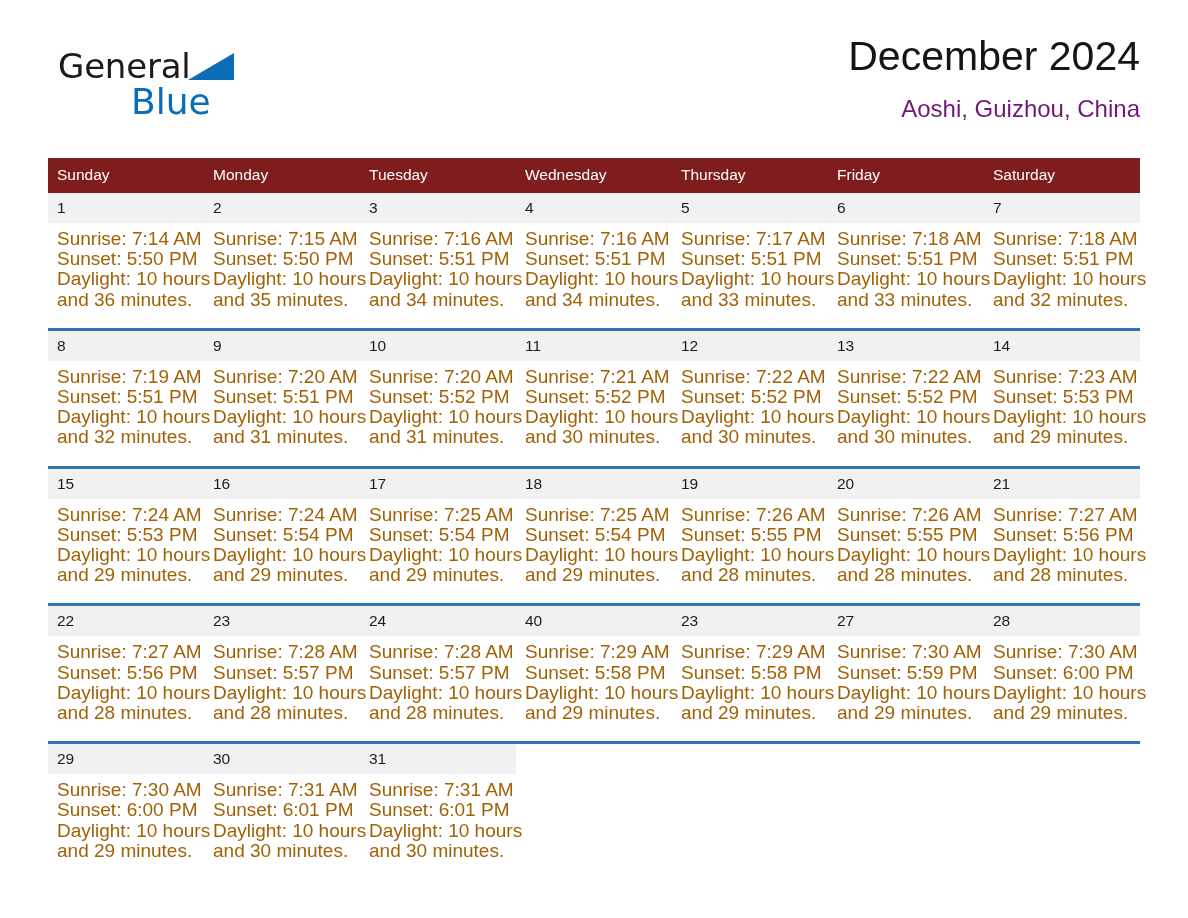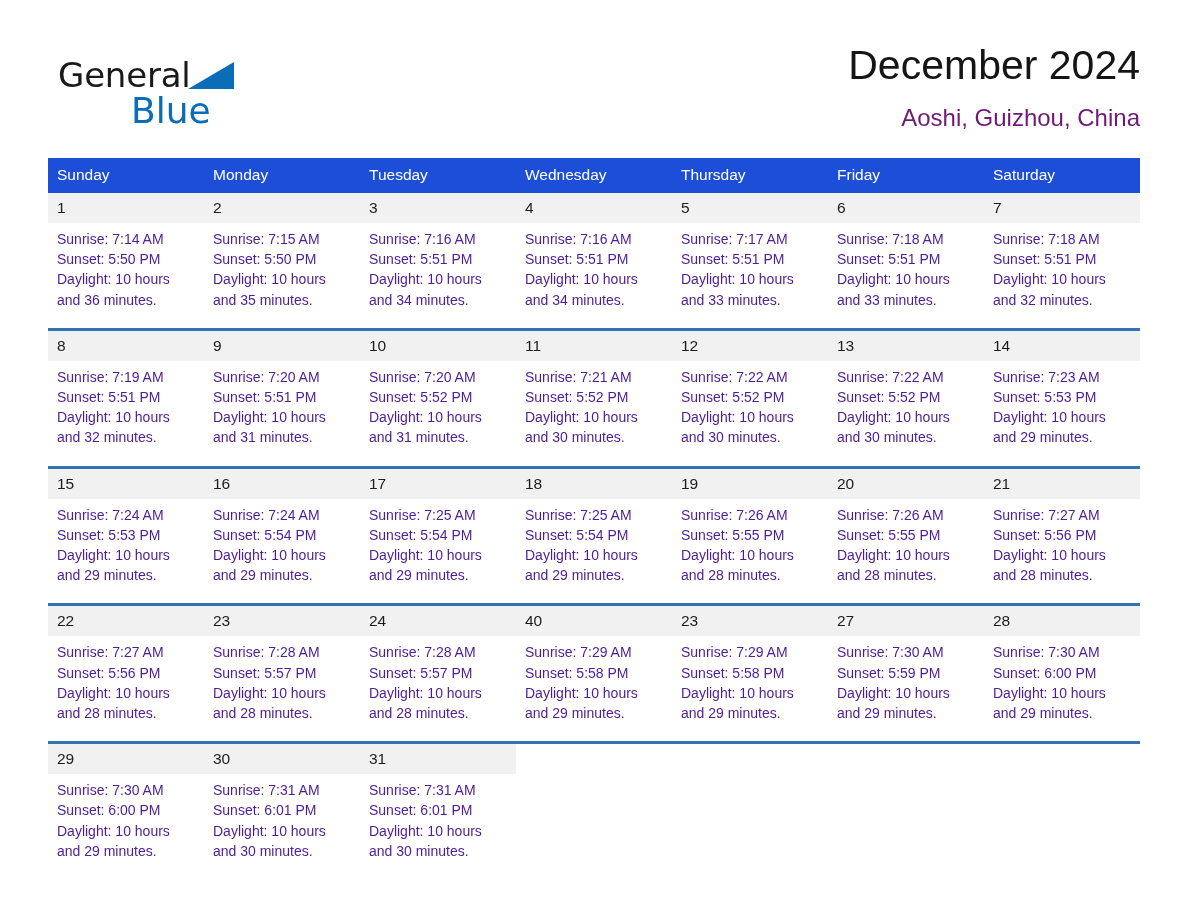--- a/index.html
+++ b/index.html
@@ -18,21 +18,21 @@
     position: relative;
     width: 1188px;
     height: 918px;
     box-sizing: border-box;
   }
 
   
   .header {
     position: absolute;
     left: 48px;
-    top: 40px;
+    top: 31px;
     right: 48px;
     height: 105px;
   }
   .brand {
     position: absolute;
     left: 10px;
     top: 14px;
     width: 290px;
     height: 84px;
   }
@@ -100,21 +100,21 @@
   
   .calendar {
     position: absolute;
     left: 48px;
     top: 158px;
     width: 1092px;
     border-collapse: collapse;
     table-layout: fixed;
   }
   .calendar th {
-    background: #1d4ed8;
+    background: #7f1d1d;
     color: #ffffff;
     font-size: 15.5px;
     font-weight: 400;
     text-align: left;
     padding: 8px 0 9px 9px;
     height: 17px;
     border: none;
   }
   .calendar td {
     vertical-align: top;
@@ -135,23 +135,23 @@
     line-height: 18px;
     color: #1c1c1c;
     padding: 6px 0 6px 9px;
     min-height: 18px;
   }
   .daynum.empty {
     color: transparent;
   }
   .cellbody {
     padding: 6px 10px 18px 9px;
-    font-size: 14px;
+    font-size: 19px;
     line-height: 20.2px;
-    color: #4c1d95;
+    color: #a16207;
   }
   .cellbody div {
     white-space: nowrap;
   }
   .cell-empty .daynum {
     background: #ffffff;
   }
 </style>
 </head>
 <body>

